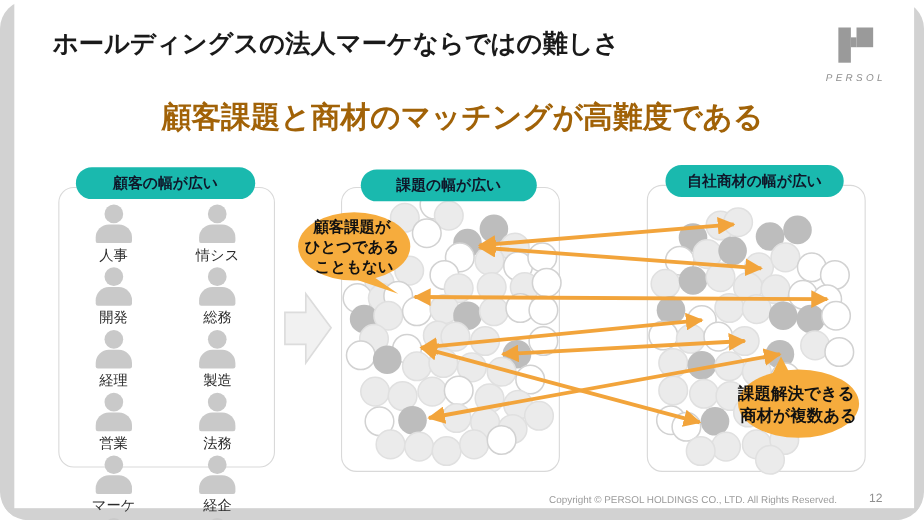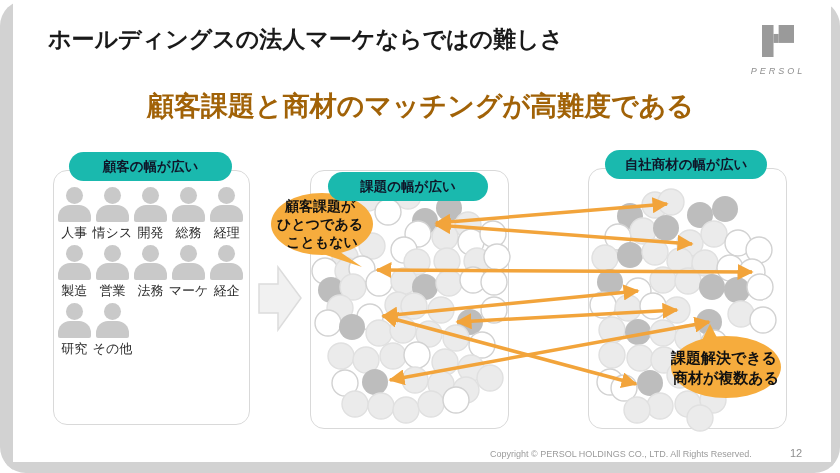--- a/index.html
+++ b/index.html
@@ -20,36 +20,36 @@
 
   .panel{position:absolute;background:#fff;border:1.5px solid #d9d9d9;border-radius:14px;}
   .panel-left{left:53px;top:170px;width:195px;height:253px;}
   .panel-mid{left:310px;top:170px;width:197px;height:257px;}
   .panel-right{left:588px;top:168px;width:197px;height:259px;}
 
   .pill{position:absolute;height:29px;background:#1ab9ae;border-radius:15px;
         display:flex;align-items:center;justify-content:center;
         font-size:13.5px;font-weight:700;color:#0f172a;z-index:4;}
   .pill-left{left:69px;top:152px;width:163px;}
-  .pill-mid{left:328px;top:172px;width:160px;text-align:center;}
+  .pill-mid{left:328px;top:154px;width:160px;text-align:center;}
   .pill-right{left:605px;top:150px;width:162px;}
 
   .people-grid{position:absolute;left:56px;top:186px;width:189px;height:232px;
-               display:grid;grid-template-columns:repeat(5,1fr);grid-template-rows:repeat(4,1fr);z-index:2;text-align:center;}
+               display:grid;grid-template-columns:repeat(2,1fr);grid-template-rows:repeat(4,1fr);z-index:2;text-align:center;}
   .person{display:flex;flex-direction:column;align-items:center;justify-content:flex-end;padding-bottom:2px;}
   .p-head{width:17px;height:17px;border-radius:50%;background:#c9c9c9;margin-bottom:1px;}
   .p-body{width:33px;height:17px;border-radius:12px 12px 2px 2px;background:#c9c9c9;}
   .p-label{margin-top:2px;font-size:13px;color:#2b2b2b;white-space:nowrap;}
 
   svg.diagram{position:absolute;left:0;top:0;z-index:3;pointer-events:none;}
 
   .bubble-text{font-size:14px;font-weight:700;fill:#111;}
   .bubble-text2{font-size:15px;font-weight:700;fill:#111;}
 
-  .footer-copy{position:absolute;left:490px;top:449px;width:280px;
+  .footer-copy{position:absolute;left:490px;top:449px;width:280px;text-align:center;
                font-size:9px;color:#9b9b9b;}
   .footer-page{position:absolute;left:790px;top:447px;font-size:11px;color:#8f8f8f;}
 </style>
 </head>
 <body>
 
 <div class="stage">
   <div class="frame frame-left"></div>
   <div class="frame frame-right"></div>
   <div class="frame frame-bottom"></div>

